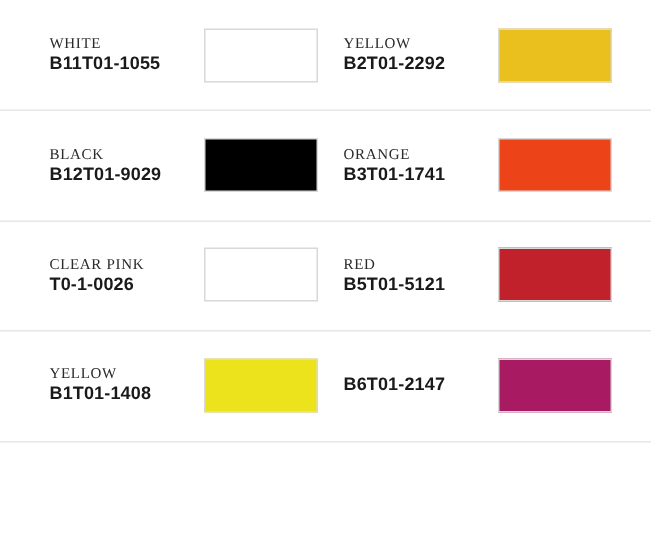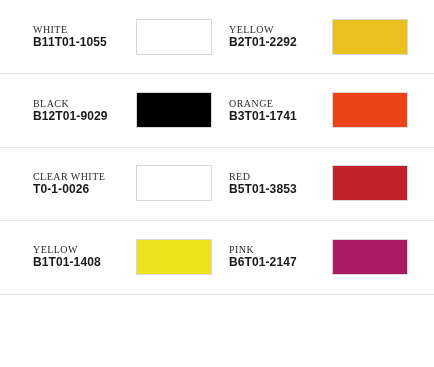--- a/index.html
+++ b/index.html
@@ -123,45 +123,44 @@
         <div class="color-name">ORANGE</div>
         <div class="color-code">B3T01-1741</div>
       </div>
       <div class="swatch-chip" style="background: rgb(236, 68, 24);"></div>
     </div>
   </div>
 
   <div class="swatch-row">
     <div class="swatch-cell cell-left">
       <div class="swatch-labels">
-        <div class="color-name">CLEAR WHITE</div>
+        <div class="color-name">CLEAR PINK</div>
         <div class="color-code">T0-1-0026</div>
       </div>
       <div class="swatch-chip" style="background: rgb(255, 255, 255);"></div>
     </div>
     <div class="swatch-cell cell-right">
       <div class="swatch-labels">
         <div class="color-name">RED</div>
-        <div class="color-code">B5T01-3853</div>
+        <div class="color-code">B5T01-5121</div>
       </div>
       <div class="swatch-chip" style="background: rgb(193, 33, 42);"></div>
     </div>
   </div>
 
   <div class="swatch-row">
     <div class="swatch-cell cell-left">
       <div class="swatch-labels">
         <div class="color-name">YELLOW</div>
         <div class="color-code">B1T01-1408</div>
       </div>
       <div class="swatch-chip" style="background: rgb(237, 227, 28);"></div>
     </div>
     <div class="swatch-cell cell-right">
       <div class="swatch-labels">
-        <div class="color-name">PINK</div>
         <div class="color-code">B6T01-2147</div>
       </div>
       <div class="swatch-chip" style="background: rgb(168, 27, 98);"></div>
     </div>
   </div>
 
   <div class="swatch-row">
   </div>
 
 </div>

